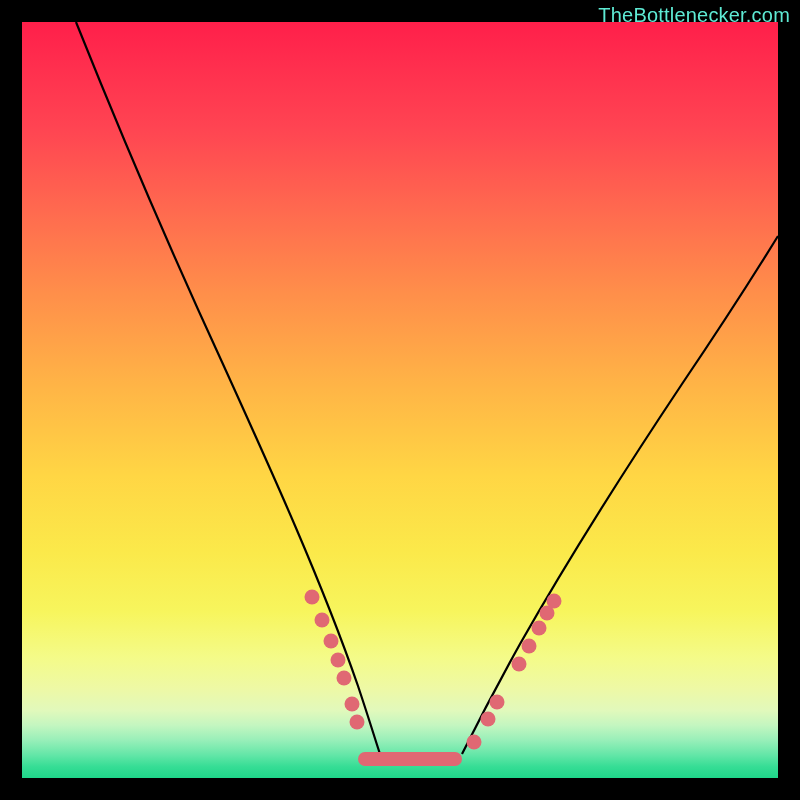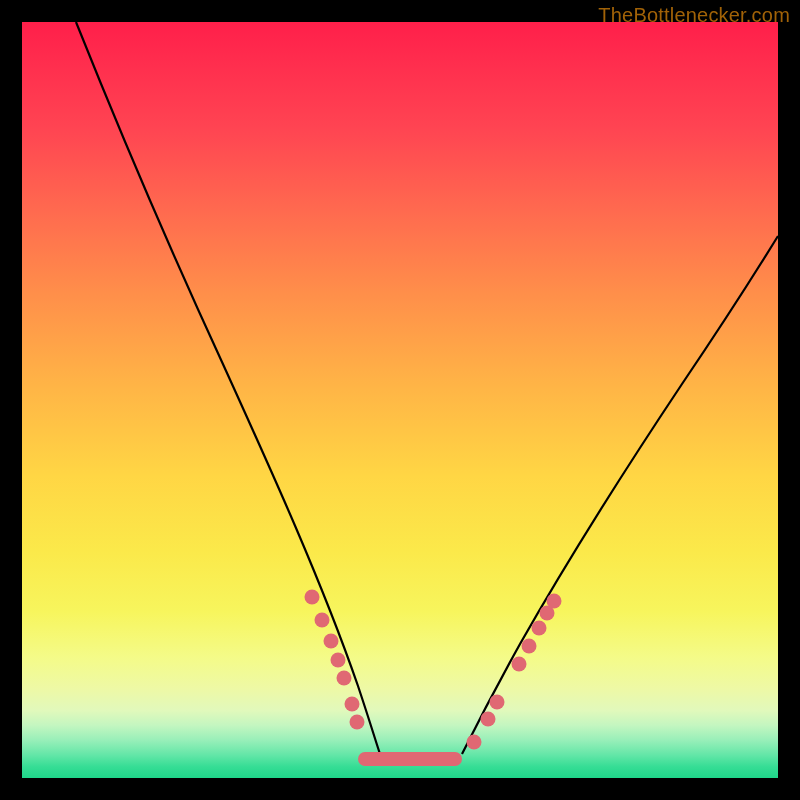--- a/index.html
+++ b/index.html
@@ -14,21 +14,21 @@
   .stage {
     position: relative;
     width: 800px;
     height: 800px;
     background: #000;
   }
   .watermark {
     position: absolute;
     top: 4px;
     right: 10px;
-    color: #a16207;
+    color: #5eead4;
     font-size: 20px;
     font-weight: 400;
     letter-spacing: 0.2px;
     z-index: 10;
   }
   .plot {
     position: absolute;
     left: 22px;
     top: 22px;
     width: 756px;

